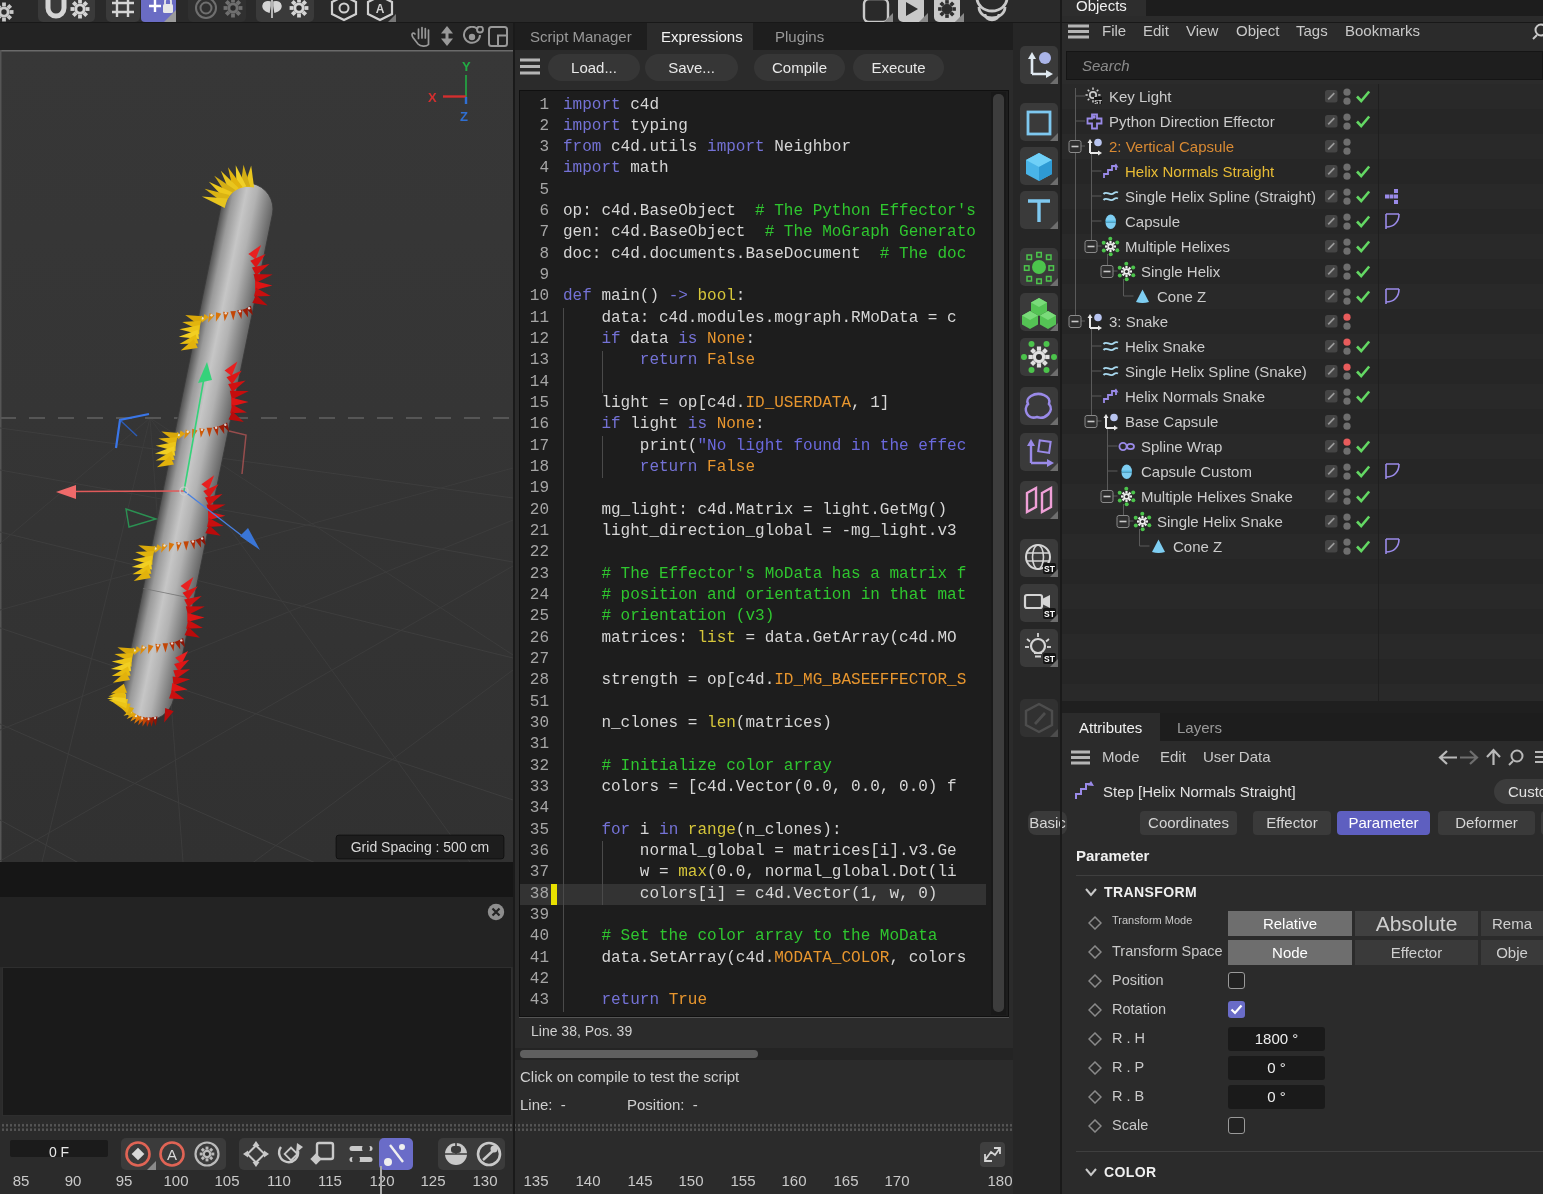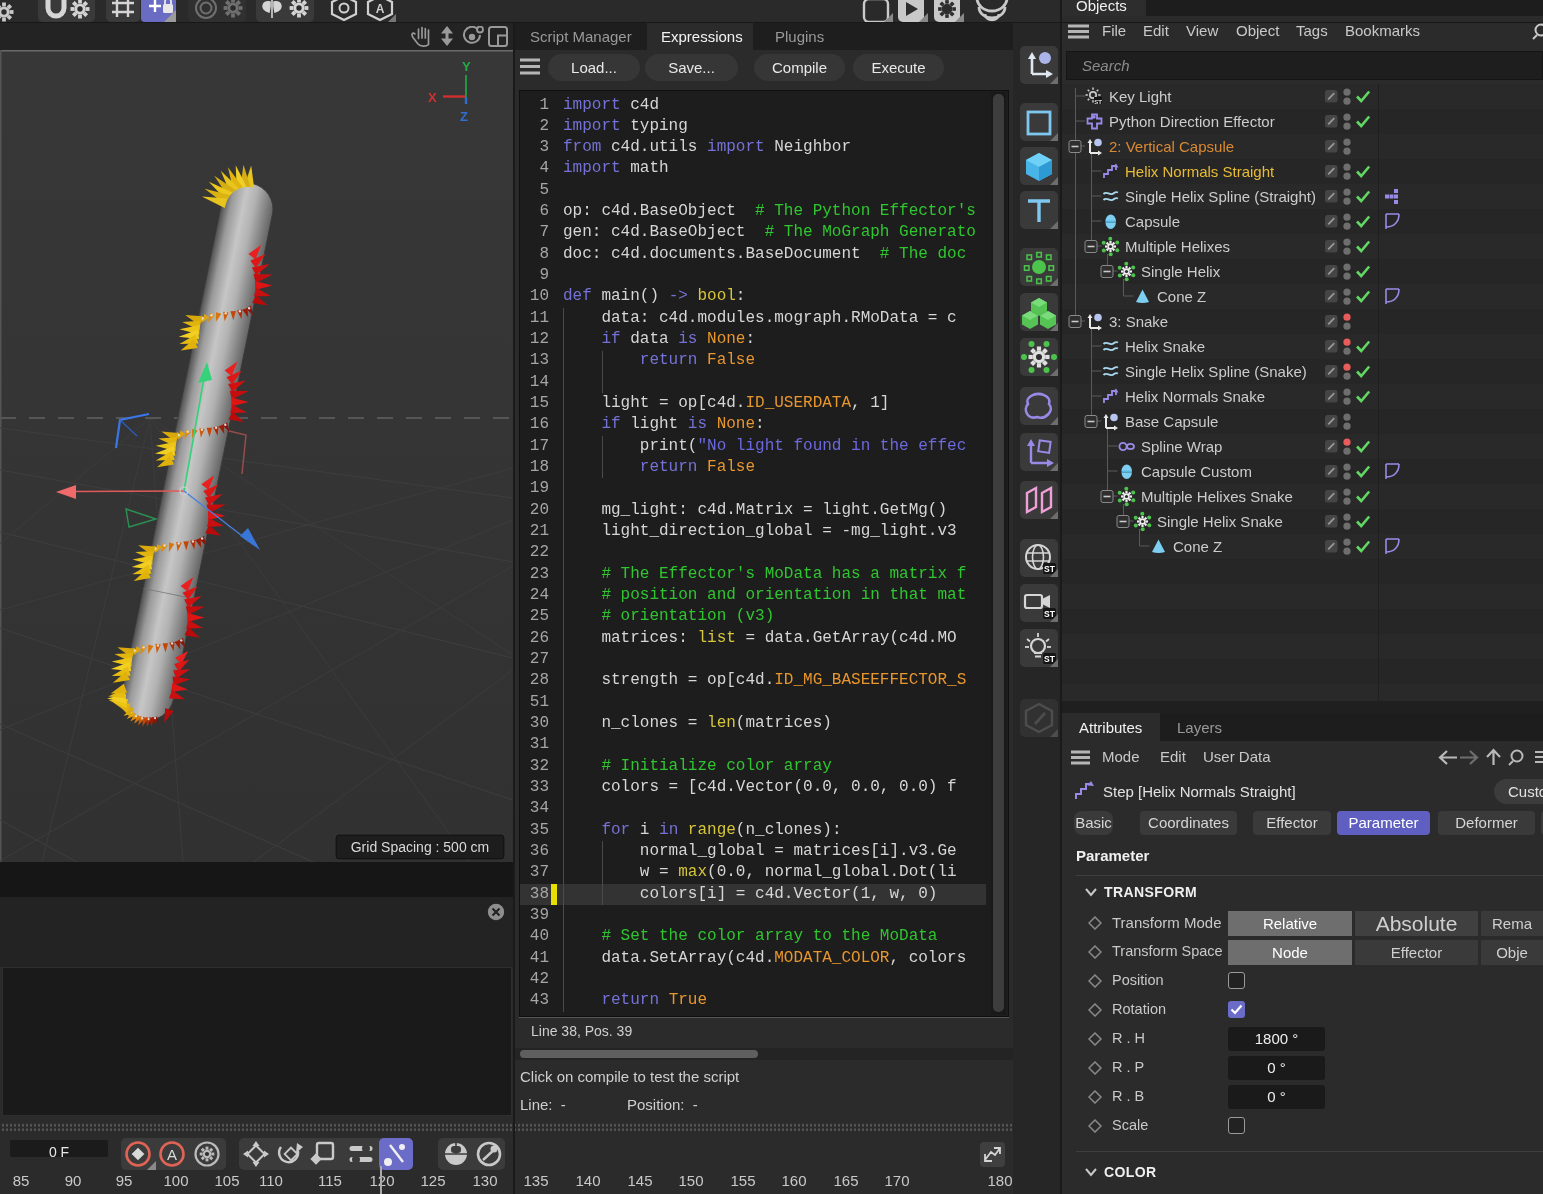--- a/index.html
+++ b/index.html
@@ -455,21 +455,21 @@
       <rect x="451" y="15" width="10" height="7" rx="3" fill="#3b3b3b"></rect>
       <circle cx="489" cy="23" r="11" fill="none" stroke="#c9c9c9" stroke-width="2.6"></circle>
       <line x1="483" y1="29" x2="497" y2="16" stroke="#c9c9c9" stroke-width="2.4"></line>
       <circle cx="494" cy="18" r="3.5" fill="#c9c9c9"></circle>
     </svg>
 <div class="t15" style="position:absolute;left:1px;top:1172px;width:40px;text-align:center;color:#c9c9c9">85</div>
     <div class="t15" style="position:absolute;left:53px;top:1172px;width:40px;text-align:center;color:#c9c9c9">90</div>
     <div class="t15" style="position:absolute;left:104px;top:1172px;width:40px;text-align:center;color:#c9c9c9">95</div>
     <div class="t15" style="position:absolute;left:156px;top:1172px;width:40px;text-align:center;color:#c9c9c9">100</div>
     <div class="t15" style="position:absolute;left:207px;top:1172px;width:40px;text-align:center;color:#c9c9c9">105</div>
-    <div class="t15" style="position:absolute;left:259px;top:1172px;width:40px;color:#c9c9c9">110</div>
+    <div class="t15" style="position:absolute;left:259px;top:1172px;width:40px;text-align:center;color:#c9c9c9">110</div>
     <div class="t15" style="position:absolute;left:310px;top:1172px;width:40px;text-align:center;color:#c9c9c9">115</div>
     <div class="t15" style="position:absolute;left:362px;top:1172px;width:40px;text-align:center;color:#c9c9c9">120</div>
     <div class="t15" style="position:absolute;left:413px;top:1172px;width:40px;text-align:center;color:#c9c9c9">125</div>
     <div class="t15" style="position:absolute;left:465px;top:1172px;width:40px;text-align:center;color:#c9c9c9">130</div>
     <div class="t15" style="position:absolute;left:516px;top:1172px;width:40px;text-align:center;color:#c9c9c9">135</div>
     <div class="t15" style="position:absolute;left:568px;top:1172px;width:40px;text-align:center;color:#c9c9c9">140</div>
     <div class="t15" style="position:absolute;left:620px;top:1172px;width:40px;text-align:center;color:#c9c9c9">145</div>
     <div class="t15" style="position:absolute;left:671px;top:1172px;width:40px;text-align:center;color:#c9c9c9">150</div>
     <div class="t15" style="position:absolute;left:723px;top:1172px;width:40px;text-align:center;color:#c9c9c9">155</div>
     <div class="t15" style="position:absolute;left:774px;top:1172px;width:40px;text-align:center;color:#c9c9c9">160</div>
@@ -1087,36 +1087,36 @@
       <path d="M1535 752 H1543 M1535 757 H1543 M1535 762 H1543" stroke="#b9b9b9" stroke-width="2"></path>
     </svg>
 <svg style="position:absolute;left:1074px;top:781px" width="20" height="20" viewBox="0 0 20 20">
       <g fill="none" stroke="#9a8ae8" stroke-width="2">
         <path d="M2 18 V13 H7 V8 H12 V3 H17"></path>
         <polygon points="17,0 13.5,4.5 20,5" fill="#9a8ae8" stroke="none"></polygon>
       </g>
     </svg>
 <div class="t15" style="position:absolute;left:1103px;top:783px;color:#e2e2e2">Step [Helix Normals Straight]</div>
 <div style="position:absolute;left:1494px;top:779px;width:60px;height:25px;background:#3c3c3c;border-radius:13px;color:#e2e2e2;font-size:15px;padding-left:14px;line-height:25px">Custom</div>
-<div style="position:absolute;left:1074px;top:811px;width:39px;height:24px;background:#3a3a3a;border-radius:8px;color:#d5d5d5;font-size:15px;text-align:center;line-height:24px;overflow:hidden">Basic</div>
+<div style="position:absolute;left:1028px;top:811px;width:39px;height:24px;background:#3a3a3a;border-radius:8px;color:#d5d5d5;font-size:15px;text-align:center;line-height:24px;overflow:hidden">Basic</div>
 <div style="position:absolute;left:1140px;top:811px;width:97px;height:24px;background:#3a3a3a;border-radius:4px;color:#d5d5d5;font-size:15px;text-align:center;line-height:24px;overflow:hidden">Coordinates</div>
 <div style="position:absolute;left:1253px;top:811px;width:78px;height:24px;background:#3a3a3a;border-radius:4px;color:#d5d5d5;font-size:15px;text-align:center;line-height:24px;overflow:hidden">Effector</div>
 <div style="position:absolute;left:1337px;top:811px;width:93px;height:24px;background:#5e5fc0;border-radius:4px;color:#ffffff;font-size:15px;text-align:center;line-height:24px;overflow:hidden">Parameter</div>
 <div style="position:absolute;left:1438px;top:811px;width:97px;height:24px;background:#3a3a3a;border-radius:4px;color:#d5d5d5;font-size:15px;text-align:center;line-height:24px;overflow:hidden">Deformer</div>
 <div style="position:absolute;left:1541px;top:811px;width:40px;height:24px;background:#3a3a3a;border-radius:4px;color:#d5d5d5;font-size:15px;text-align:center;line-height:24px;overflow:hidden">Fall</div>
 <div style="position:absolute;left:1076px;top:847px;color:#f0f0f0;font-size:15px;font-weight:bold">Parameter</div>
 <div style="position:absolute;left:1076px;top:875px;width:467px;height:1px;background:#3f3f3f"></div>
 <svg style="position:absolute;left:1085px;top:888px" width="12" height="9" viewBox="0 0 12 9">
       <path d="M1 1 L6 7 L11 1" fill="none" stroke="#c9c9c9" stroke-width="2"></path>
     </svg>
 <div style="position:absolute;left:1104px;top:884px;color:#efefef;font-size:14px;font-weight:bold;letter-spacing:0.4px">TRANSFORM</div>
 <svg style="position:absolute;left:1088px;top:916px" width="14" height="14" viewBox="0 0 14 14">
       <path d="M7 1 L13 7 L7 13 L1 7 Z" fill="none" stroke="#8a8a8a" stroke-width="1.5"></path>
     </svg>
-<div style="position:absolute;left:1112px;top:914px;color:#c9c9c9;font-size:15px">Transform Mode</div>
+<div style="position:absolute;left:1112px;top:914px;color:#c9c9c9;font-size:11px">Transform Mode</div>
 <div style="position:absolute;left:1228px;top:911px;width:124px;height:25px;background:#6e6e6e;color:#ffffff;font-size:15px;text-align:center;line-height:25px;overflow:hidden">Relative</div>
 <div style="position:absolute;left:1355px;top:911px;width:123px;height:25px;background:#404040;color:#cfcfcf;font-size:21px;text-align:center;line-height:25px;overflow:hidden">Absolute</div>
 <div style="position:absolute;left:1481px;top:911px;width:62px;height:25px;background:#3a3a3a;color:#cfcfcf;font-size:15px;text-align:center;line-height:25px;overflow:hidden">Rema</div>
 <svg style="position:absolute;left:1088px;top:945px" width="14" height="14" viewBox="0 0 14 14">
       <path d="M7 1 L13 7 L7 13 L1 7 Z" fill="none" stroke="#8a8a8a" stroke-width="1.5"></path>
     </svg>
 <div style="position:absolute;left:1112px;top:943px;color:#c9c9c9;font-size:14.5px">Transform Space</div>
 <div style="position:absolute;left:1228px;top:940px;width:124px;height:25px;background:#6e6e6e;color:#ffffff;font-size:15px;text-align:center;line-height:25px;overflow:hidden">Node</div>
 <div style="position:absolute;left:1355px;top:940px;width:123px;height:25px;background:#3a3a3a;color:#cfcfcf;font-size:15px;text-align:center;line-height:25px;overflow:hidden">Effector</div>
 <div style="position:absolute;left:1481px;top:940px;width:62px;height:25px;background:#3a3a3a;color:#cfcfcf;font-size:15px;text-align:center;line-height:25px;overflow:hidden">Obje</div>

